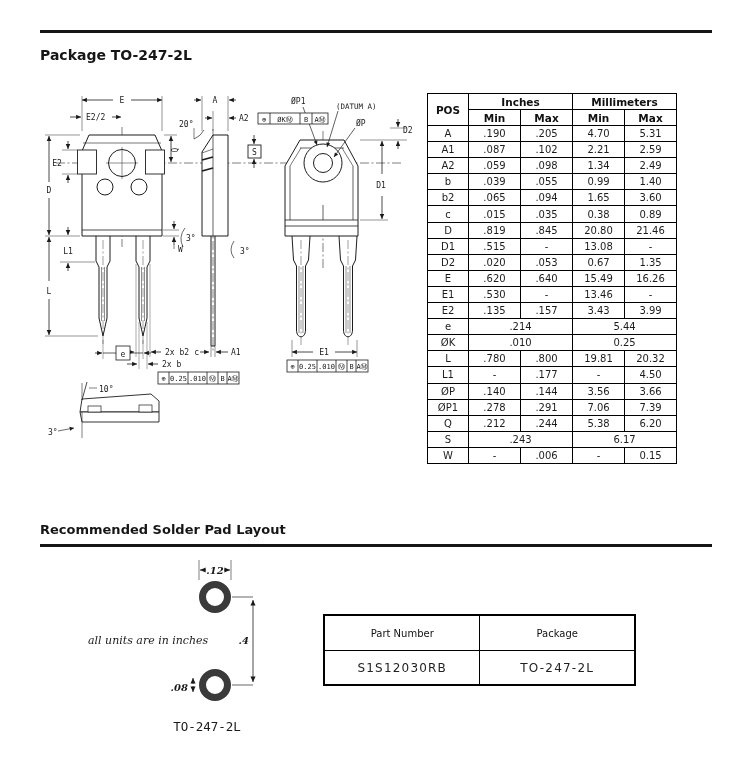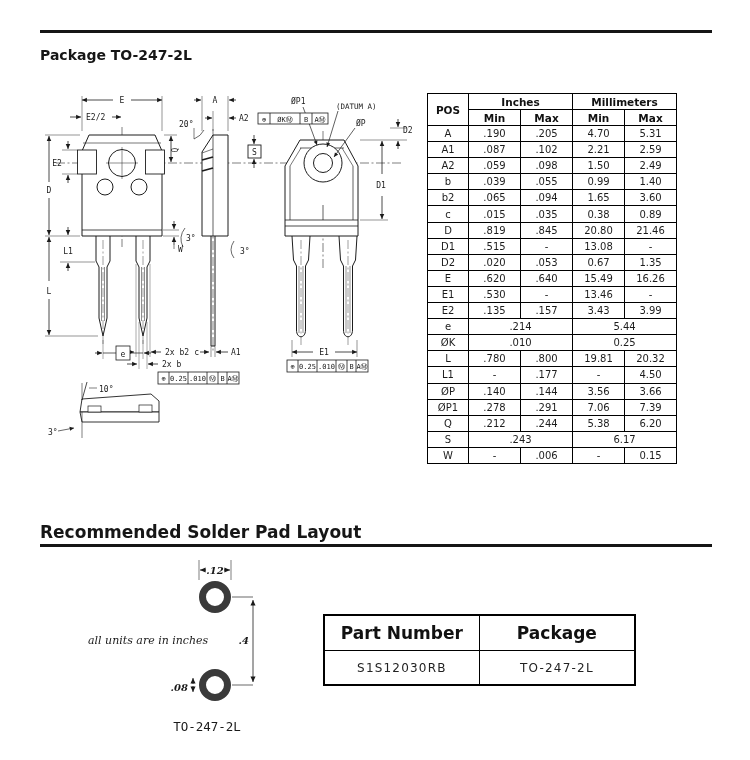--- a/index.html
+++ b/index.html
@@ -13,21 +13,21 @@
   svg .dash{stroke:#2a2a2a;fill:none;stroke-dasharray:9 2.5 2 2.5;}
   svg .wht{fill:#fff;stroke:#1d1d1d;}
   
   #dimtable{position:absolute;left:427px;top:93px;width:250px;border-collapse:collapse;table-layout:fixed;border:1.5px solid #000;}
   #dimtable th,#dimtable td{border:1px solid #000;text-align:center;padding:0;}
   #dimtable th{font-size:10.5px;height:15px;font-weight:bold;}
   #dimtable td{font-size:10px;height:15.1px;color:#1c1c1c;}
   #dimtable td.pos{font-size:10px;}
   
   #parttable{position:absolute;left:323px;top:614px;width:313px;border-collapse:collapse;border:2px solid #000;}
-  #parttable th{border:1.5px solid #000;font-size:17px;font-weight:bold;height:32px;margin-left:9px;}
+  #parttable th{border:1.5px solid #000;font-size:10px;font-weight:normal;height:32px;margin-left:9px;}
   #parttable td{border:1.5px solid #000;font-size:12px;letter-spacing:1.2px;text-align:center;height:31px;color:#222;margin-top:13px;}
   .note-italic{font-family:"DejaVu Serif","Liberation Serif",serif;font-style:italic;}
 </style>
 </head>
 <body>
 
 <div id="page">
 
   <div class="rule" style="top:30px;height:3px;"></div>
   <div class="h2" style="top:47px;">Package TO-247-2L</div>
@@ -322,21 +322,21 @@
           <td class="pos">A1</td>
           <td>.087</td>
           <td>.102</td>
           <td>2.21</td>
           <td>2.59</td>
         </tr>
         <tr>
           <td class="pos">A2</td>
           <td>.059</td>
           <td>.098</td>
-          <td>1.50</td>
+          <td>1.34</td>
           <td>2.49</td>
         </tr>
         <tr>
           <td class="pos">b</td>
           <td>.039</td>
           <td>.055</td>
           <td>0.99</td>
           <td>1.40</td>
         </tr>
         <tr>
@@ -448,21 +448,21 @@
         <tr>
           <td class="pos">W</td>
           <td>-</td>
           <td>.006</td>
           <td>-</td>
           <td>0.15</td>
         </tr>
       </tbody>
   </table>
 
-  <div class="h1" style="top:522px;font-size:17px;">Recommended Solder Pad Layout</div>
+  <div class="h1" style="top:522px;font-size:13px;">Recommended Solder Pad Layout</div>
   <div class="rule" style="top:544px;height:3px;"></div>
 
   <svg style="position:absolute;left:40px;top:552px;" width="290" height="192" viewBox="40 552 290 192">
     <defs>
       <marker id="ar2" viewBox="0 0 8 8" refX="7.5" refY="4" markerWidth="8" markerHeight="8" orient="auto-start-reverse">
         <path d="M0.5,0.8 L7.5,4 L0.5,7.2 Z" fill="#1a1a1a"></path>
       </marker>
     </defs>
     <g>
       <circle cx="215" cy="597" r="12.5" fill="none" stroke="#3a3a3a" stroke-width="7"></circle>

